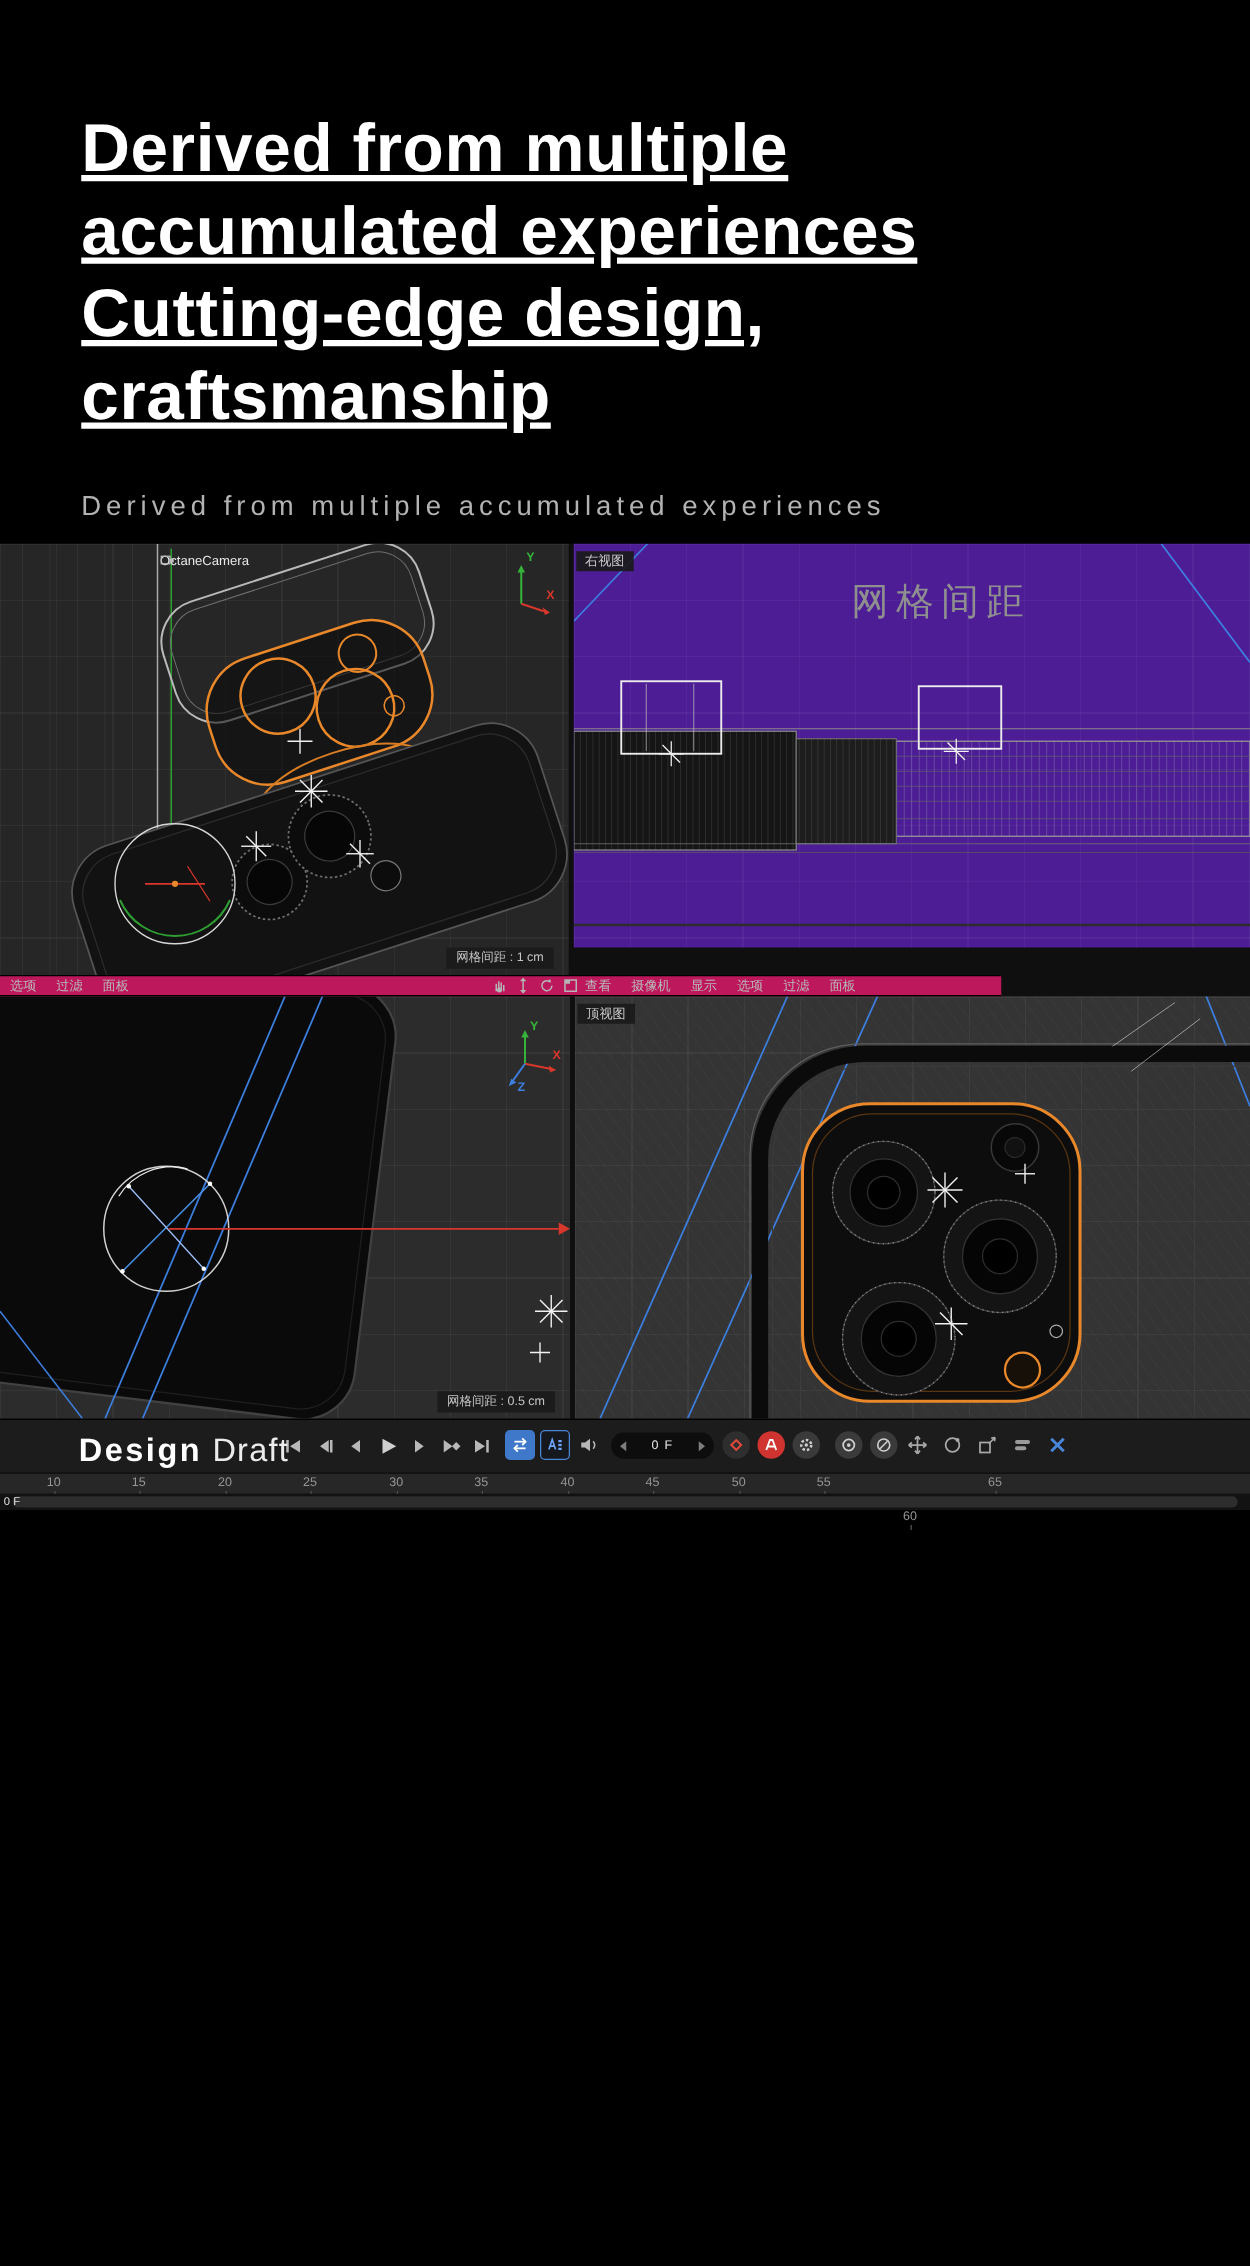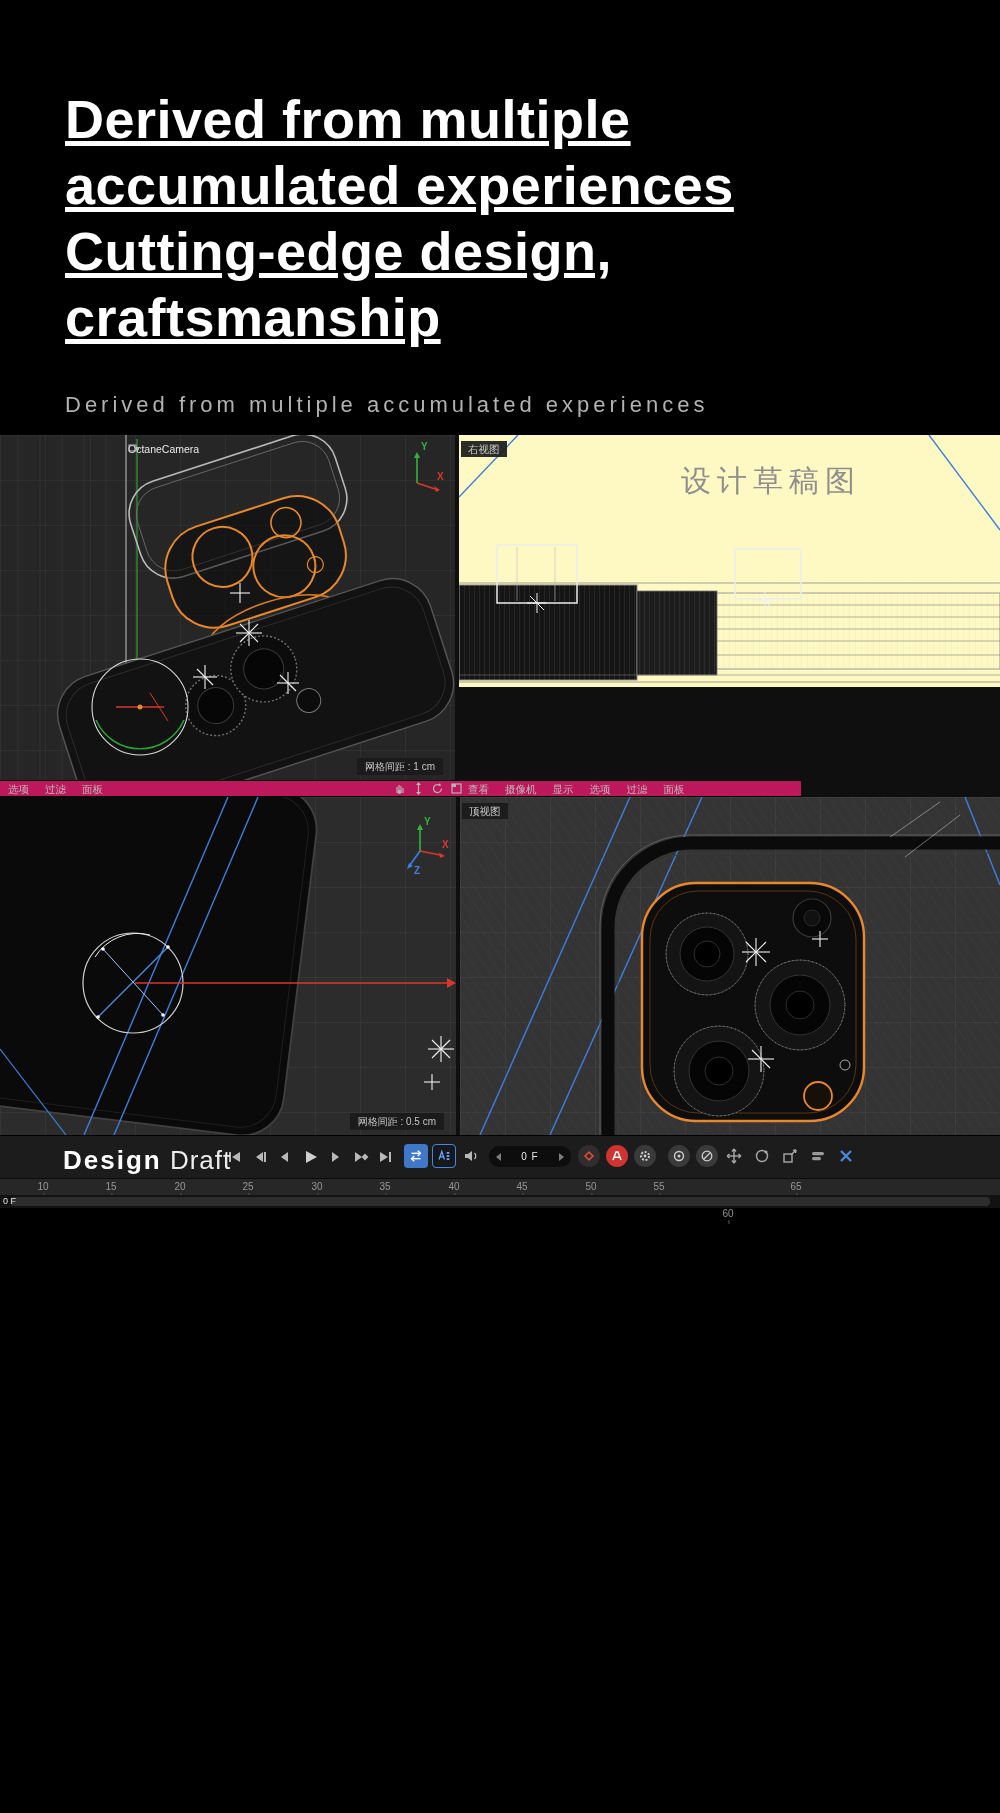--- a/index.html
+++ b/index.html
@@ -161,21 +161,21 @@
           <path d="M16 9l-3 6h6z" fill="#35b33a"></path>
           <line x1="16" y1="40" x2="34" y2="46" stroke="#d8372b" stroke-width="1.6"></line>
           <path d="M39 47l-6-4 2 6z" fill="#d8372b"></path>
         </svg>
         <span style="left:20px;top:-2px;color:#35b33a;">Y</span>
         <span style="left:36px;top:28px;color:#d8372b;">X</span>
       </div>
       <div class="grid-note" style="right:12px;bottom:5px;">网格间距 : 1 cm</div>
     </div>
 
-    <div class="vp" style="left:459px;top:0;width:541px;height:252px;background:#fef9c3;">
+    <div class="vp" style="left:459px;top:0;width:541px;height:323px;background:#4c1d95;">
       <div class="grid"></div>
       <svg viewBox="0 0 541 345">
         <defs>
           <pattern id="hatch" width="6" height="8" patternUnits="userSpaceOnUse">
             <line x1="0" y1="0" x2="0" y2="8" stroke="rgba(210,210,210,0.35)" stroke-width="1"></line>
           </pattern>
           <pattern id="hatchD" width="5" height="8" patternUnits="userSpaceOnUse">
             <line x1="0" y1="0" x2="0" y2="8" stroke="rgba(255,255,255,0.14)" stroke-width="1"></line>
           </pattern>
         </defs>
@@ -208,21 +208,21 @@
           <line x1="68" y1="168" x2="88" y2="168"></line>
             <line x1="78" y1="158" x2="78" y2="178"></line>
           <line x1="71" y1="161" x2="85" y2="175"></line>
           <line x1="296" y1="166" x2="316" y2="166"></line>
             <line x1="306" y1="156" x2="306" y2="176"></line>
           <line x1="299" y1="159" x2="313" y2="173"></line>
         </g>
         <line x1="0" y1="305" x2="541" y2="305" stroke="#2e2e2e" stroke-width="2"></line>
       </svg>
       <div class="vp-label" style="left:2px;top:6px;">右视图</div>
-      <div class="watermark">设计草稿图</div>
+      <div class="watermark">网格间距</div>
     </div>
 
     <div class="vpbar">
       <div class="menu mleft">
         <span>选项</span>
         <span>过滤</span>
         <span>面板</span>
       </div>
       <div class="vpicons">
         <div class="ic">

